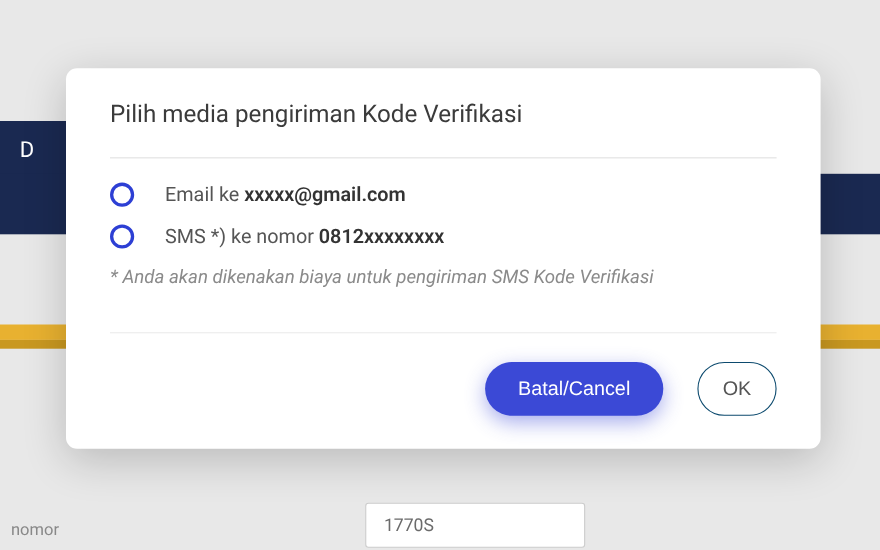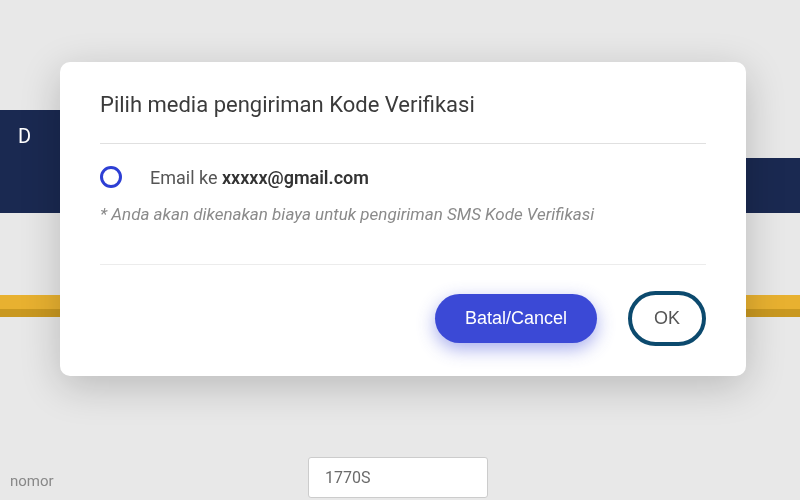--- a/index.html
+++ b/index.html
@@ -54,29 +54,29 @@
     }
     .bg-text {
       position: absolute;
       left: 10px;
       bottom: 10px;
       color: #888;
       font-size: 15px;
     }
     .bg-input {
       position: absolute;
-      left: 308px;
+      left: 332px;
       bottom: 2px;
       border: 1px solid #ccc;
       background: white;
       padding: 10px 16px;
       font-size: 16px;
       color: #6b6b6b;
       border-radius: 3px;
-      width: 180px;
+      width: 200px;
     }
     .modal {
       position: absolute;
       left: 60px;
       top: 30px;
       right: 54px;
       background: white;
       border-radius: 10px;
       box-shadow: 0 10px 40px rgba(0,0,0,0.2);
       padding: 30px 40px 30px 40px;
@@ -139,21 +139,21 @@
       border: none;
       border-radius: 30px;
       padding: 14px 30px;
       font-size: 18px;
       cursor: pointer;
       box-shadow: 0 6px 18px rgba(59,73,214,0.45);
     }
     .btn-secondary {
       background: white;
       color: #555;
-      border: 4px solid #0c4a6e;
+      border: 1px solid #0c4a6e;
       border-radius: 30px;
       padding: 13px 22px;
       font-size: 18px;
       cursor: pointer;
     }
   </style>
 </head>
 <body>
 
 <div class="background">
@@ -169,20 +169,26 @@
   <h2 class="modal-title">Pilih media pengiriman Kode Verifikasi</h2>
   <hr class="divider">
 
   <div class="option-row">
     <span class="radio-circle"></span>
     <span class="option-text">
       <span>Email ke </span><span class="bold">xxxxx@gmail.com</span>
     </span>
   </div>
 
+  <div class="option-row">
+    <span class="radio-circle"></span>
+    <span class="option-text">
+      <span>SMS *) ke nomor </span><span class="bold">0812xxxxxxxx</span>
+    </span>
+  </div>
 
   <div class="footnote">* Anda akan dikenakan biaya untuk pengiriman SMS Kode Verifikasi</div>
 
   <hr class="divider2">
 
   <div class="button-row">
     <button class="btn-primary">Batal/Cancel</button>
     <button class="btn-secondary">OK</button>
   </div>
 </div>

